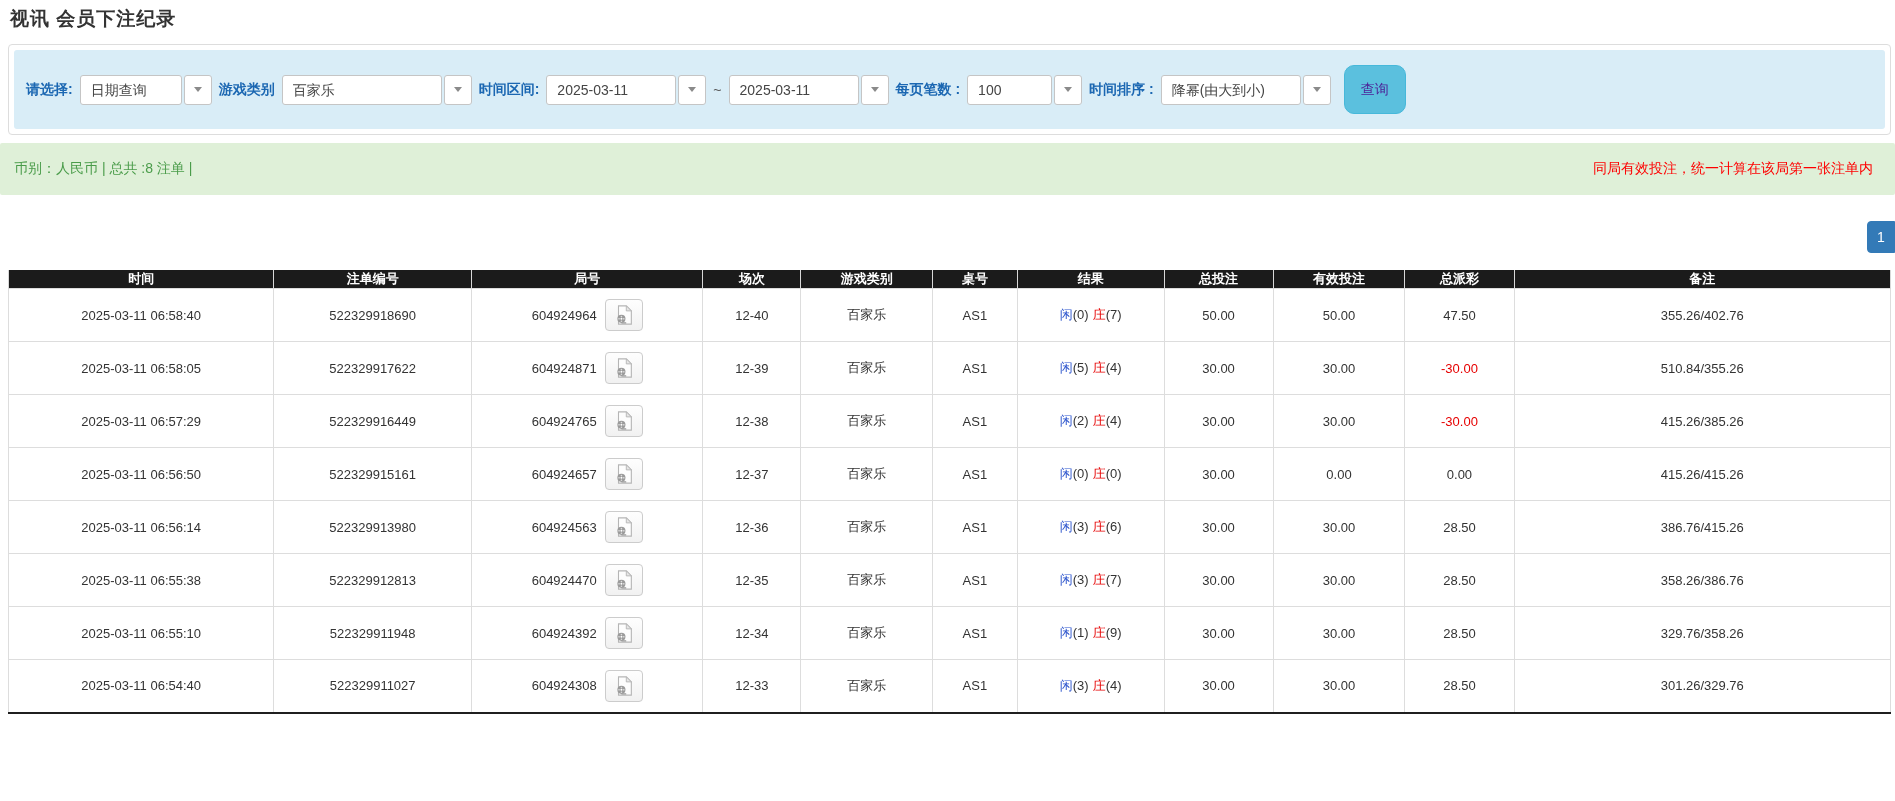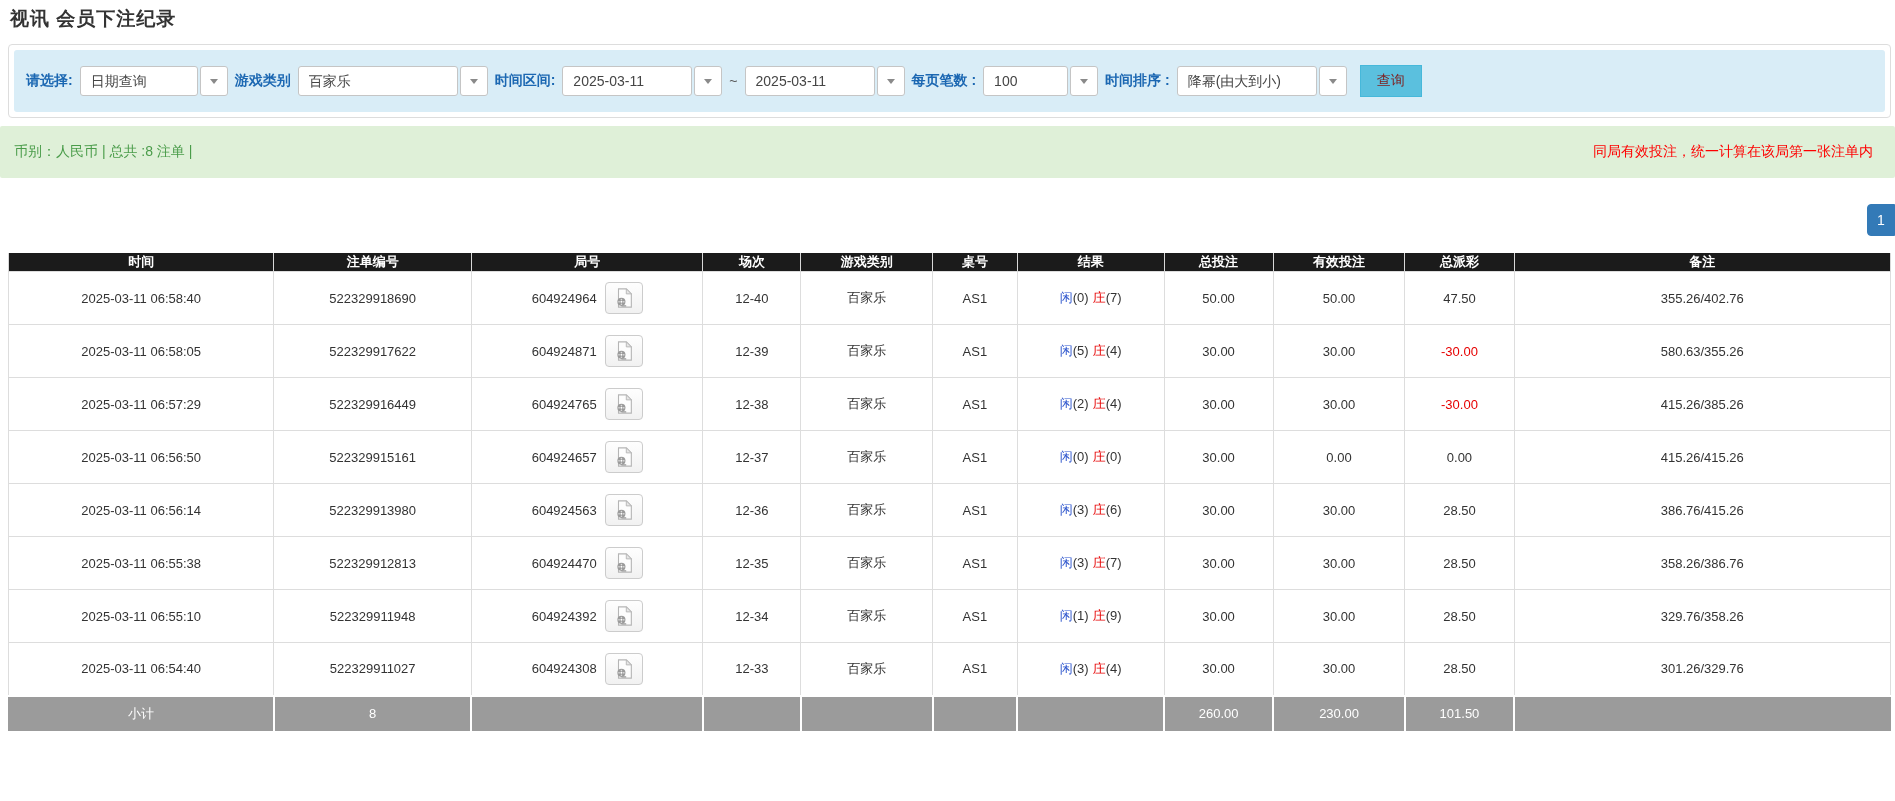--- a/index.html
+++ b/index.html
@@ -14,22 +14,22 @@
   .filter-bar { background:#d9edf7; border-radius:3px; padding:15px 12px; display:flex; align-items:center; gap:7px; }
   .f-label { color:#1b67b2; font-weight:bold; font-size:14px; white-space:nowrap; }
   .combo { display:flex; align-items:stretch; gap:2px; }
   .combo-value { background:#fff; border:1px solid #c5c5c5; border-radius:3px; height:30px; line-height:28px;
                  padding:0 10px; font-size:14px; color:#454545; white-space:nowrap; }
   .combo-btn { background:#fff; border:1px solid #c5c5c5; border-radius:3px; width:28px; height:30px;
                display:flex; align-items:center; justify-content:center; cursor:pointer; }
   .combo-btn .tri { width:0; height:0; border-left:4px solid transparent; border-right:4px solid transparent;
                     border-top:5px solid #8a8a8a; }
   .tilde { color:#555; font-size:14px; }
-  .search-btn { background:#5bc0de; border:1px solid #46b8da; color:#7f1d1d; font-size:14px; border-radius:0;
-                height:32px; padding:0 16px; margin-left:6px; cursor:pointer; }
+  .search-btn { background:#5bc0de; border:1px solid #46b8da; color:#4c1d95; font-size:14px; border-radius:10px;
+                height:49px; padding:0 16px; margin-left:6px; cursor:pointer; }
 
   
   .summary-bar { margin:8px 0 0 0; background:#dff0d8; padding:17px 14px; display:flex; justify-content:space-between;
                  align-items:center; border-radius:2px;gap:27px; }
   .summary-left { color:#4a9c4a; font-size:14px; }
   .summary-right { color:#fe0000; font-size:14px; padding-right:8px; }
 
   
   .pager-row { display:flex; justify-content:flex-end; margin:26px 0 0 0; }
   .page-btn { background:#337ab7; border:1px solid #337ab7; color:#fff; font-size:14px; width:28px; height:32px;
@@ -57,21 +57,21 @@
 </style>
 </head>
 <body>
 
 <h1 class="page-title">视讯 会员下注纪录</h1>
 
 <div class="filter-panel">
   <div class="filter-bar">
     <span class="f-label">请选择:</span>
     <div class="combo">
-      <span class="combo-value" style="width:118px;">日期查询</span>
+      <span class="combo-value" style="width:102px;">日期查询</span>
       <span class="combo-btn">
           <span class="tri"></span>
         </span>
     </div>
 
     <span class="f-label">游戏类别</span>
     <div class="combo">
       <span class="combo-value" style="width:160px;">百家乐</span>
       <span class="combo-btn">
           <span class="tri"></span>
@@ -204,21 +204,21 @@
             </button>
           </span>
         </td>
         <td>12-39</td>
         <td>百家乐</td>
         <td>AS1</td>
         <td><span class="res-p"><span class="lbl">闲</span><span class="val">(5)</span></span><span class="res-b"><span class="lbl">庄</span><span class="val">(4)</span></span></td>
         <td class="cell-blue">30.00</td>
         <td>30.00</td>
         <td class="payout-cell neg">-30.00</td>
-        <td>580.63/355.26</td>
+        <td>510.84/355.26</td>
       </tr>
       <tr>
         <td>2025-03-11 06:57:29</td>
         <td>522329916449</td>
         <td>
           <span class="round-wrap">
             <span>604924765</span>
             <button class="video-btn">
               <svg width="22" height="22" viewBox="0 0 24 24">
                 <path d="M6 2h8.5L20 7.5V22H6z" fill="#fdfdfd" stroke="#b5b5b5" stroke-width="1.2"></path>
@@ -388,27 +388,14 @@
         <td>百家乐</td>
         <td>AS1</td>
         <td><span class="res-p"><span class="lbl">闲</span><span class="val">(3)</span></span><span class="res-b"><span class="lbl">庄</span><span class="val">(4)</span></span></td>
         <td class="cell-blue">30.00</td>
         <td>30.00</td>
         <td class="payout-cell">28.50</td>
         <td>301.26/329.76</td>
       </tr>
     </tbody>
   <tbody>
-    <tr class="row-gray">
-      <td>小计</td>
-      <td>8</td>
-      <td></td>
-      <td></td>
-      <td></td>
-      <td></td>
-      <td></td>
-      <td>260.00</td>
-      <td>230.00</td>
-      <td>101.50</td>
-      <td></td>
-    </tr>
   </tbody>
 </table>
 
 </body></html>

